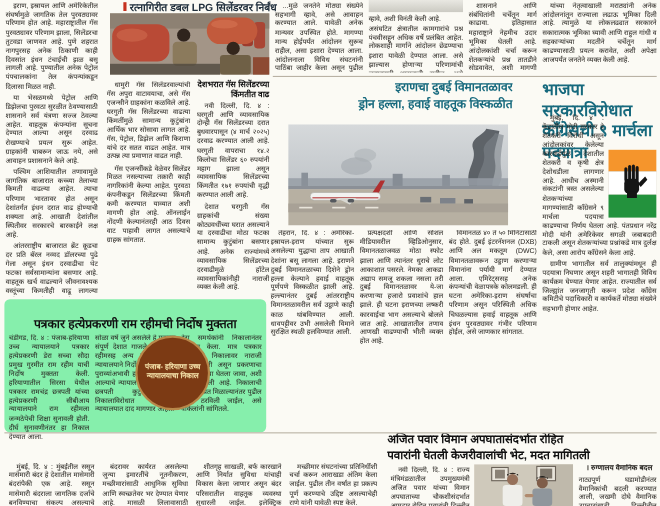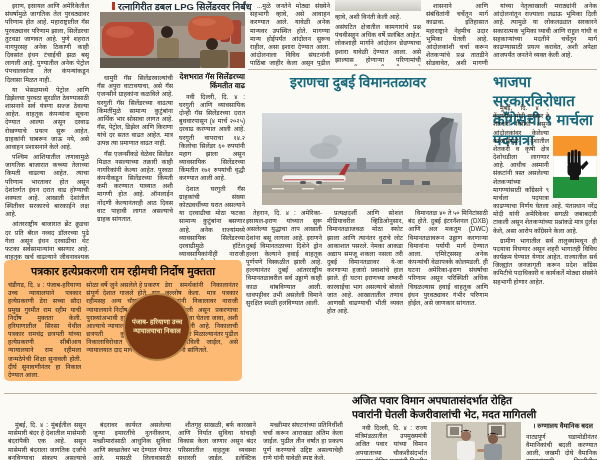--- a/index.html
+++ b/index.html
@@ -7,28 +7,28 @@
         font-family:"Liberation Sans","DejaVu Sans",sans-serif;}
   .abs{position:absolute;}
   .bt{font-size:6.3px;line-height:1.3;text-align:justify;color:#26231f;overflow:hidden;}
   .bt p{margin:0 0 2px 0;text-indent:7px;}
   .col{overflow:hidden;}
   .hrule{background:#b9b2a4;height:1px;}
   
   .lpg-head{font-size:9.5px;font-weight:bold;color:#22313e;white-space:nowrap;overflow:hidden;}
   .redbar{display:inline-block;width:3px;height:8px;background:#c6311f;margin-right:3px;}
   .teal-head{color:#16697d;font-weight:bold;}
-  .iran-head{font-size:14px;line-height:1.32;text-align:center;white-space:nowrap;overflow:hidden;}
+  .iran-head{font-size:11px;line-height:1.32;text-align:right;white-space:nowrap;overflow:hidden;}
   .bjp-head{font-size:15px;line-height:1.28;}
   .sub-head{font-size:7.5px;font-weight:bold;color:#111;line-height:1.25;margin:0 0 2px 0;text-align:right;}
   .caption{font-size:6.3px;color:#26231f;margin:1px 0 2px 0;}
   .photo-stub{width:86px;height:11px;background:linear-gradient(180deg,#e9e8e2,#cbcac2);}
   
-  .rr-box{left:4px;top:260px;width:238px;height:121px;background:#fdba74;border-radius:5px;
-          padding:3px 4px;box-sizing:border-box;}
+  .rr-box{left:4px;top:272px;width:238px;height:121px;background:#86efac;border-radius:5px;
+          padding:14px 4px;box-sizing:border-box;}
   .rr-head{text-align:center;font-size:11px;font-weight:bold;color:#101010;white-space:nowrap;overflow:hidden;margin-bottom:3px;}
   .rr-cols{display:flex;gap:5px;height:96px;overflow:hidden;}
   .rr-cols .bt{flex:1;}
   .rr-badge{position:absolute;left:119px;top:33px;width:68px;height:68px;border-radius:50%;
             background:#7c3a14;border:2px solid #b8884a;color:#f7e5ac;display:flex;align-items:center;
             justify-content:center;text-align:center;font-size:6.6px;font-weight:bold;line-height:1.35;
             padding:5px;box-sizing:border-box;}
   
   .sas-head{font-size:11.5px;font-weight:bold;color:#101010;text-align:center;white-space:nowrap;overflow:hidden;}
   .ajit-head{font-size:10.5px;font-weight:bold;color:#101010;text-align:left;line-height:1.3;white-space:nowrap;overflow:hidden;}
@@ -101,20 +101,21 @@
     <div class="bt">असंघटित क्षेत्रातील कामगारांचे प्रश्न पंचवीसहून अधिक वर्षे प्रलंबित आहेत. लोकशाही मार्गाने आंदोलन छेडण्याचा इशारा यावेळी देण्यात आला. असे झाल्यास होणाऱ्या परिणामांची जबाबदारी शासनाची राहील, असे संघटनेने स्पष्ट केले आहे. सरकारने त्वरित दखल घ्यावी अशी मागणी आहे.</div>
   </div>
   <div class="abs col bt" style="left:426px;top:2px;width:62px;height:64px;">
     <p>शासनाने आणि संबंधितांनी चर्चेतून मार्ग काढावा. इतिहासात महाराष्ट्राने नेहमीच उदार भूमिका घेतली आहे. आंदोलकांशी चर्चा करून शेतकऱ्यांचे प्रश्न तातडीने सोडवावेत, अशी मागणी करण्यात आली. अन्यथा तीव्र आंदोलन उभारण्यात येईल, असा इशाराही देण्यात आला आहे.</p>
   </div>
 
   <div class="abs hrule" style="left:248px;top:69px;width:349px;"></div>
 
   <div class="abs teal-head iran-head" style="left:250px;top:73px;width:216px;height:38px;">
     <div>इराणचा दुबई विमानतळावर</div>
+    <div>ड्रोन हल्ला, हवाई वाहतूक विस्कळीत</div>
   </div>
   <div class="abs" style="left:262px;top:113px;width:200px;height:92px;">
     <svg width="200" height="92" viewBox="0 0 200 92">
       <defs>
         <linearGradient id="sky" x1="0" y1="0" x2="0" y2="1">
           <stop offset="0" stop-color="#d6d9db"></stop>
             <stop offset="1" stop-color="#bfc4c8"></stop>
         </linearGradient>
       </defs>
       <rect x="0" y="0" width="200" height="60" fill="url(#sky)"></rect>

